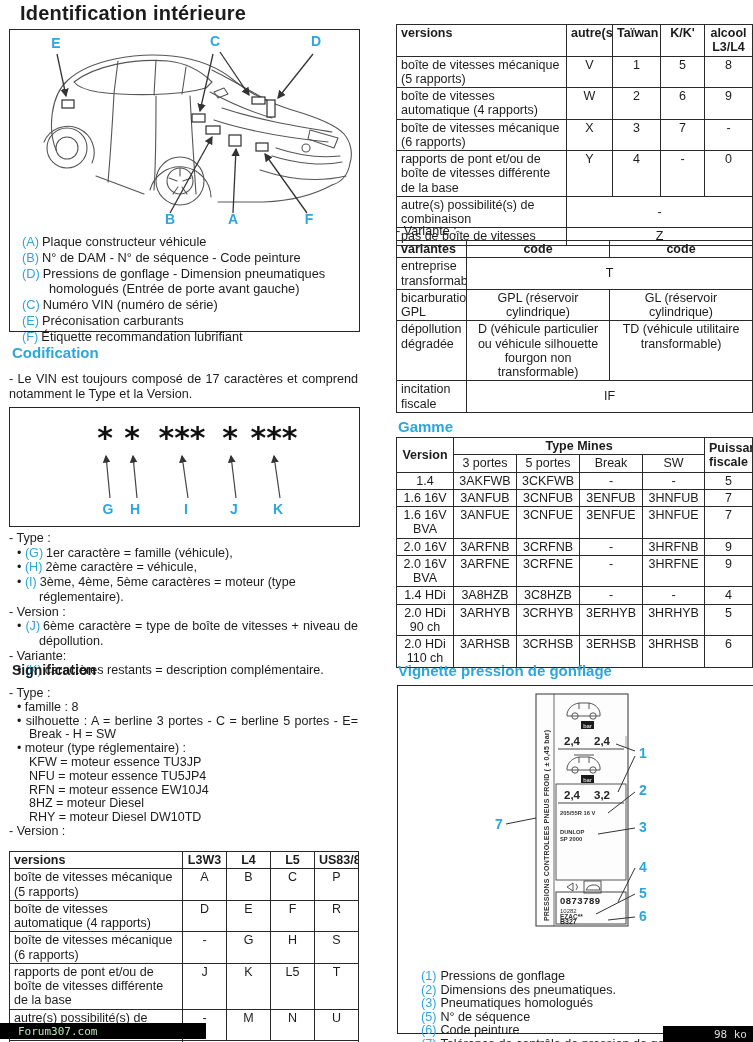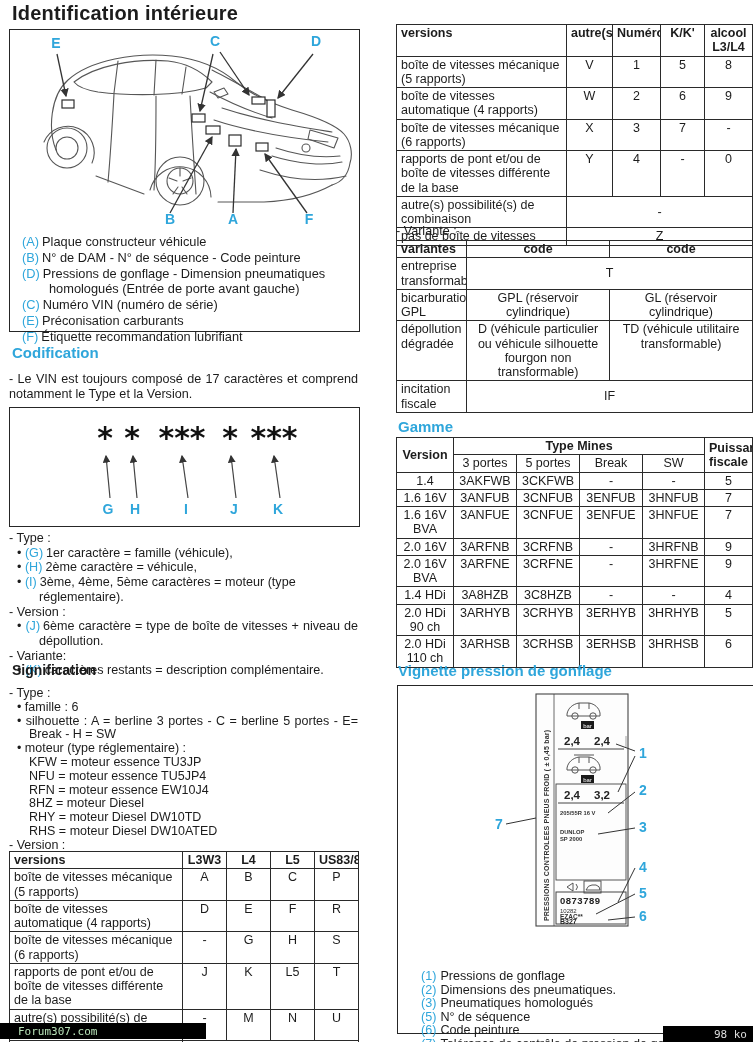--- a/index.html
+++ b/index.html
@@ -28,21 +28,21 @@
   .eng{margin-left:20px;}
   .vleg{font-size:12.6px;line-height:13.6px;}
   .fbar{background:#000;height:16px;font-family:"DejaVu Sans Mono",monospace;font-size:11px;
         display:flex;align-items:center;}
 </style>
 </head>
 <body>
 
 <div id="page">
 
-  <h1 class="abs title" style="left:12px;top:2px;">Identification intérieure</h1>
+  <h1 class="abs title" style="left:20px;top:2px;">Identification intérieure</h1>
 
   <div class="abs box" style="left:9px;top:29px;width:349px;height:301px;">
     <svg width="347" height="196" viewBox="0 0 347 196">
       <defs>
         <marker id="ah" viewBox="0 0 10 10" refX="8.5" refY="5" markerWidth="6.5" markerHeight="6.5" orient="auto">
           <path d="M0,0 L10,5 L0,10 z" fill="#333"></path>
         </marker>
       </defs>
       <g stroke="#565656" fill="none" stroke-width="1.1" stroke-linecap="round" stroke-linejoin="round">
         <path d="M46,120 C38,100 40,66 58,50 C80,30 126,22 162,26 C190,29 210,38 226,52 C238,62 256,72 282,80 C306,87 326,95 334,104 C341,112 343,124 340,133 C338,146 332,152 322,155"></path>
@@ -146,29 +146,28 @@
     <div class="li">•&nbsp;<span class="cyan tag">(I)</span><span>3ème, 4ème, 5ème caractères = moteur (type réglementaire).</span></div>
     <div class="lbl">- Version :</div>
     <div class="li just">•&nbsp;<span class="cyan tag">(J)</span><span>6ème caractère = type de boîte de vitesses + niveau de dépollution.</span></div>
     <div class="lbl">- Variante:</div>
     <div class="li">•&nbsp;<span class="cyan tag">(K)</span><span>caractères restants = description complémentaire.</span></div>
   </div>
 
   <div class="abs sec-h2" style="left:12px;top:662px;">Signification</div>
   <div class="abs" style="left:9px;top:687px;width:349px;">
     <div class="sig-line">- Type :</div>
-    <div class="sig-line sig-b">• famille : 6</div>
+    <div class="sig-line sig-b">• famille : 8</div>
     <div class="sig-line sig-b just">• silhouette : A = berline 3 portes - C = berline 5 portes - E= Break - H = SW</div>
     <div class="sig-line sig-b">• moteur (type réglementaire) :</div>
     <div class="sig-line eng">KFW = moteur essence TU3JP</div>
     <div class="sig-line eng">NFU = moteur essence TU5JP4</div>
     <div class="sig-line eng">RFN = moteur essence EW10J4</div>
     <div class="sig-line eng">8HZ = moteur Diesel</div>
     <div class="sig-line eng">RHY = moteur Diesel DW10TD</div>
-    <div class="sig-line eng">RHS = moteur Diesel DW10ATED</div>
     <div class="sig-line">- Version :</div>
   </div>
 
   <table class="abs" style="left:9px;top:851px;width:349px;">
     <colgroup>
         <col style="width:173px">
         <col style="width:44px">
         <col style="width:44px">
         <col style="width:44px">
         <col style="width:44px">
@@ -228,21 +227,21 @@
         <col style="width:170px">
         <col style="width:46px">
         <col style="width:48px">
         <col style="width:44px">
         <col style="width:48px">
       </colgroup>
     <tbody>
         <tr>
       <th class="vt">versions</th>
       <th class="c vt">autre(s)</th>
-      <th class="c vt">Numéro</th>
+      <th class="c vt">Taïwan</th>
       <th class="c vt">K/K'</th>
       <th class="c vt">alcool L3/L4</th>
     </tr>
     <tr>
       <td class="vt">boîte de vitesses mécanique (5 rapports)</td>
       <td class="c vt">V</td>
       <td class="c vt">1</td>
       <td class="c vt">5</td>
       <td class="c vt">8</td>
     </tr>

